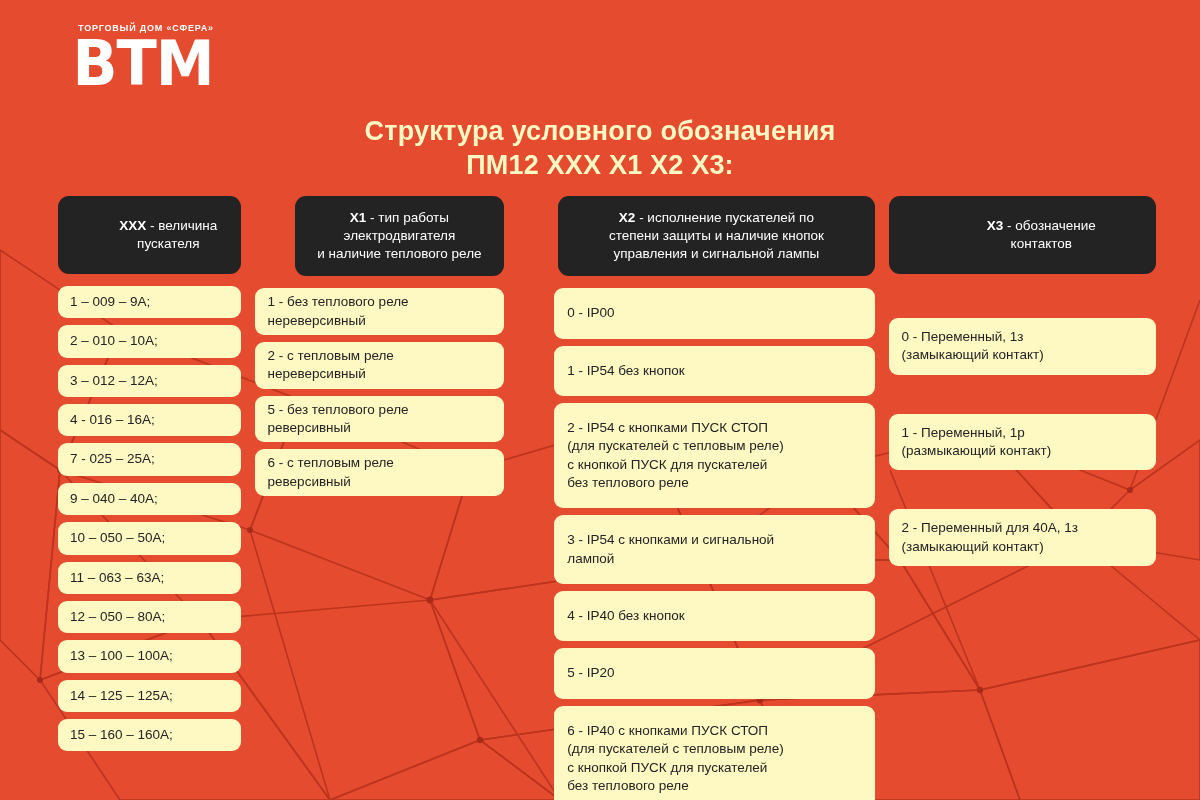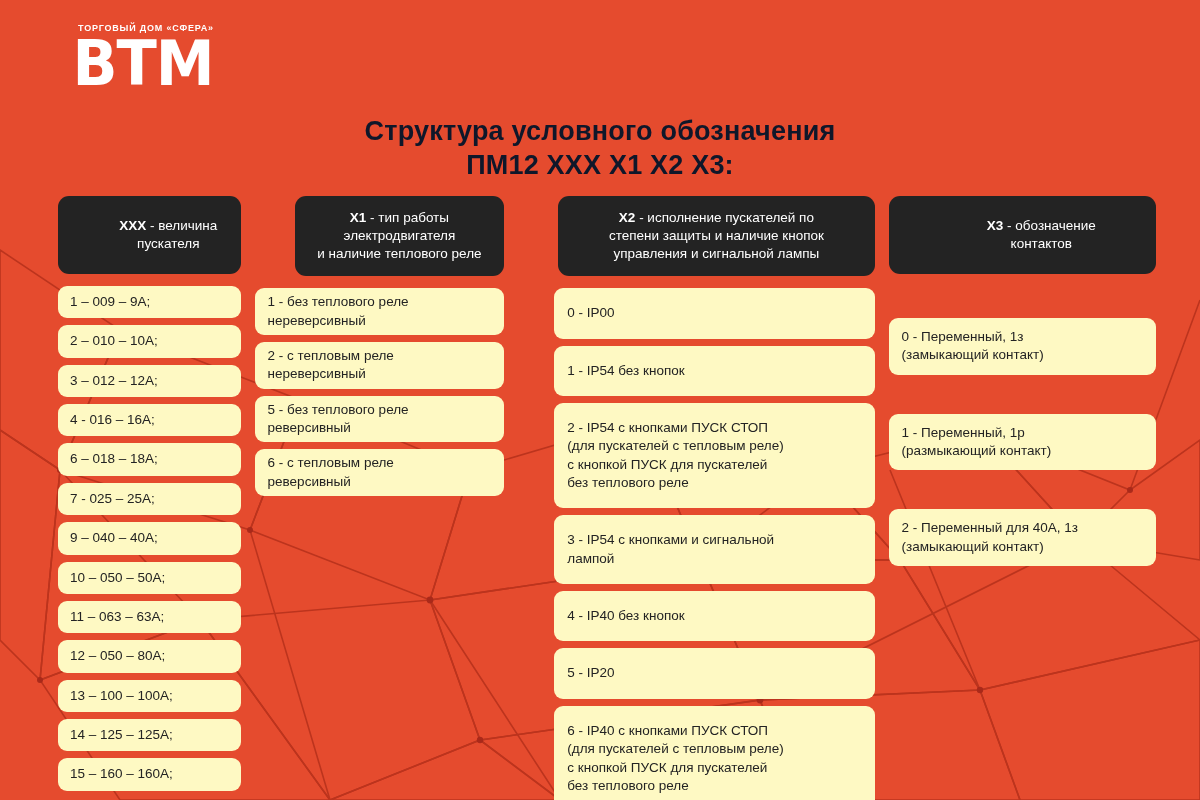--- a/index.html
+++ b/index.html
@@ -21,21 +21,21 @@
   .logo-mark{
     color:#ffffff;font-size:62px;font-weight:900;line-height:.92;
     letter-spacing:-1px;margin-top:2px;
     font-family:"DejaVu Sans Condensed","Liberation Sans",sans-serif;
     transform:scaleX(1.06);transform-origin:center top;
   }
 
   
   .title{
     position:absolute;left:260px;top:114px;width:680px;text-align:center;
-    color:#0f172a;font-size:27px;font-weight:900;line-height:1.26;
+    color:#fef9c3;font-size:27px;font-weight:900;line-height:1.26;
     letter-spacing:.2px;
   }
 
   
   .columns{position:absolute;left:58px;top:196px;width:1098px;display:flex;gap:14px;align-items:flex-start;}
   .col{display:flex;flex-direction:column;gap:7px;}
   .col-1{width:185px;}
   .col-2{width:253px;}
   .col-3{width:361px;}
   .col-4{width:271px;gap:39px;}
@@ -125,21 +125,20 @@
 
     <div class="col col-1">
       <div class="col-head">
         <div><b>XXX</b><span style="white-space:pre-line"> - величина
 пускателя</span></div>
       </div>
       <div class="cell">1 – 009 – 9А;</div>
       <div class="cell">2 – 010 – 10А;</div>
       <div class="cell">3 – 012 – 12А;</div>
       <div class="cell">4 - 016 – 16А;</div>
-      <div class="cell">6 – 018 – 18А;</div>
       <div class="cell">7 - 025 – 25А;</div>
       <div class="cell">9 – 040 – 40А;</div>
       <div class="cell">10 – 050 – 50А;</div>
       <div class="cell">11 – 063 – 63А;</div>
       <div class="cell">12 – 050 – 80А;</div>
       <div class="cell">13 – 100 – 100А;</div>
       <div class="cell">14 – 125 – 125А;</div>
       <div class="cell">15 – 160 – 160А;</div>
 
     </div>

